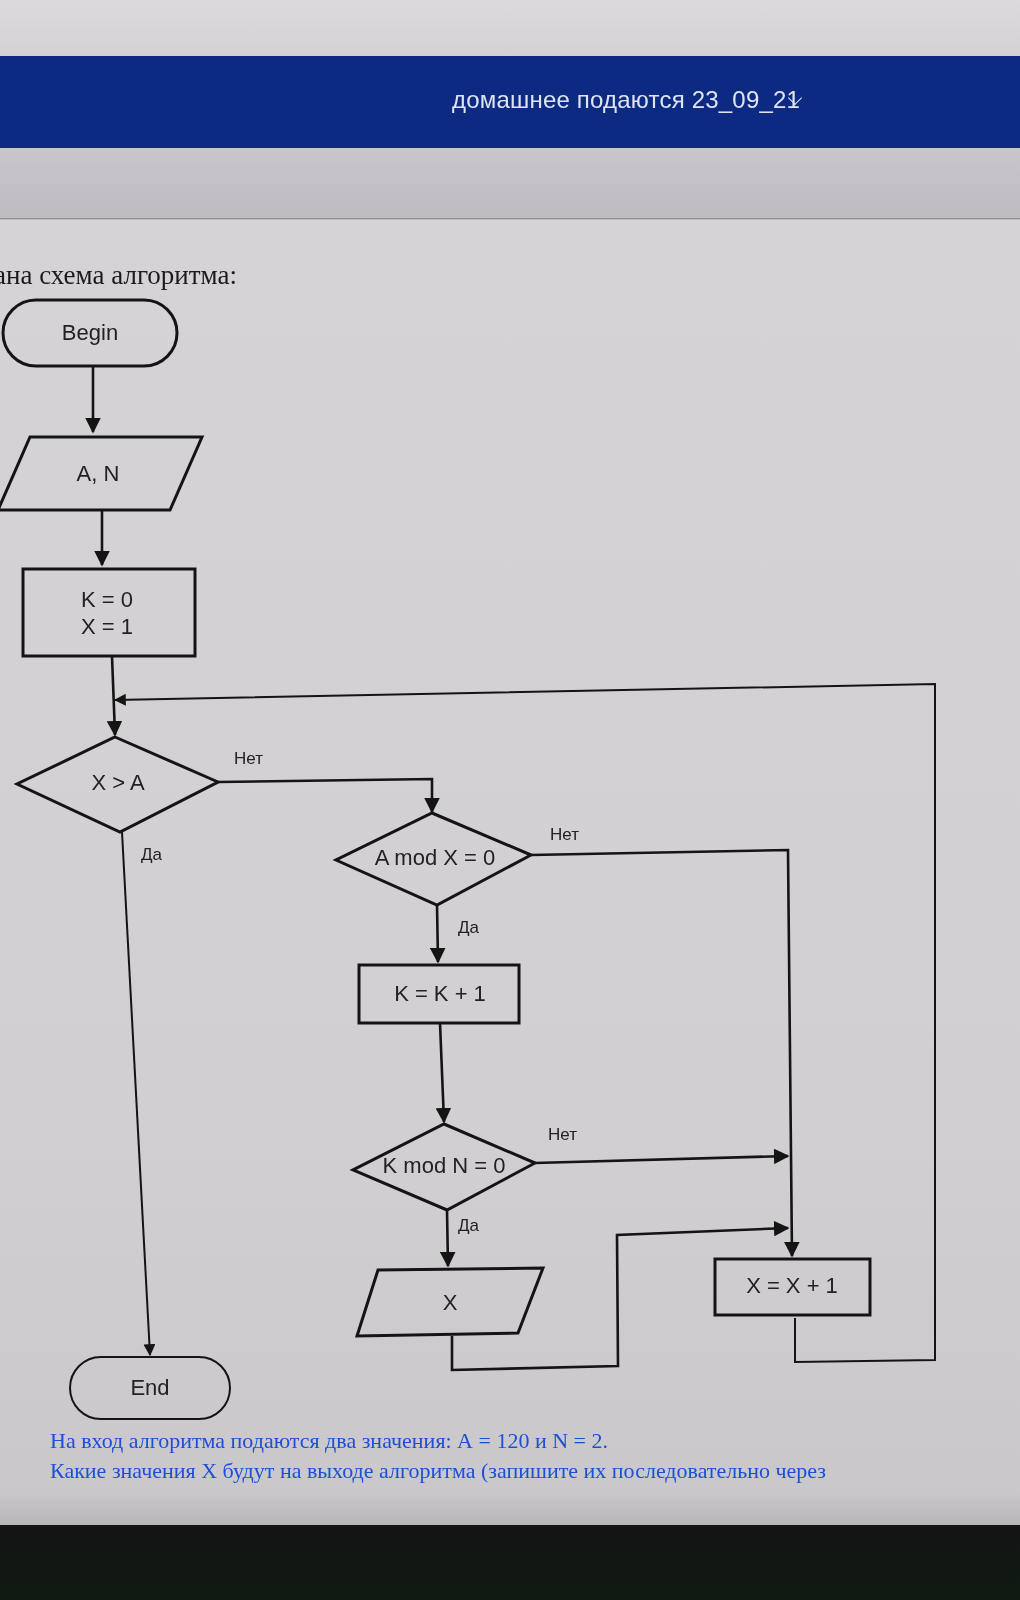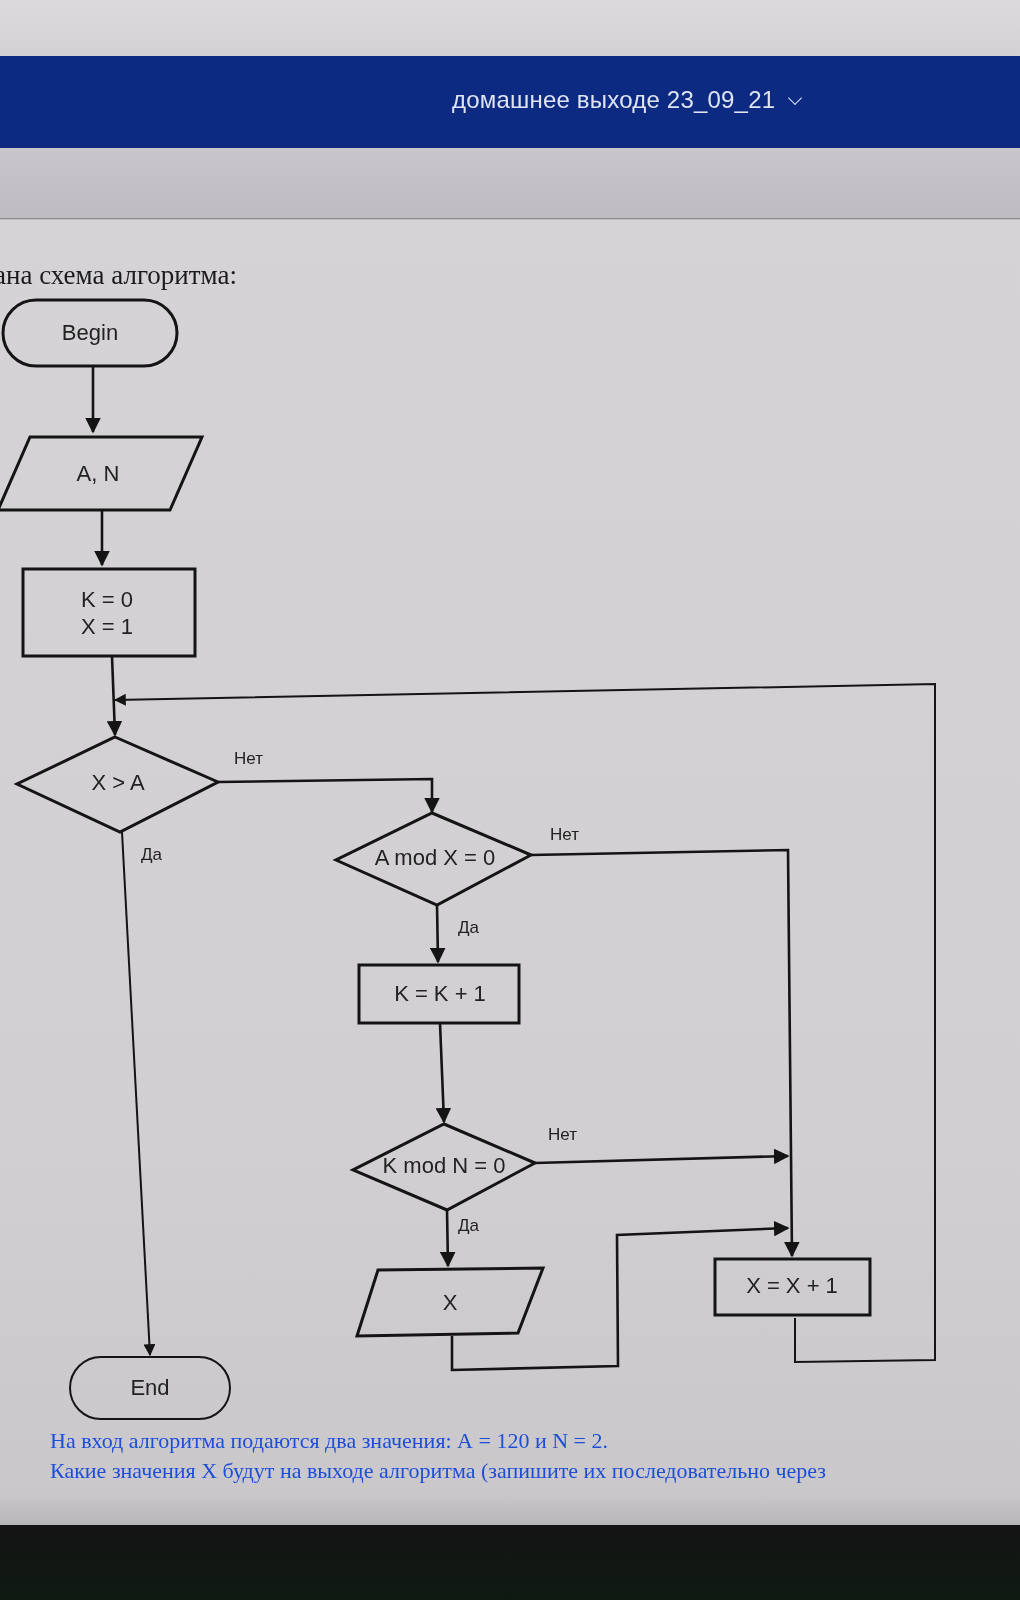--- a/index.html
+++ b/index.html
@@ -39,21 +39,21 @@
     background: linear-gradient(#141414, #0f1a12); }
   .bezel-edge { position: absolute; left: 0; top: 1495px; width: 1020px; height: 32px;
     background: linear-gradient(#c9c6ca, #b8b5b9); }
 </style>
 </head>
 <body>
 
 <div class="top-strip"></div>
 <div class="titlebar">
 </div>
-<div class="doc-title">домашнее выходе 23_09_21</div>
+<div class="doc-title">домашнее подаются 23_09_21</div>
 <div class="chev"></div>
 <div class="toolbar-area"></div>
 <div class="toolbar-line"></div>
 <div class="page"></div>
 
 <div class="intro">ана схема алгоритма:</div>
 
 <svg class="flow" width="1020" height="1600">
   <defs>
     <marker id="ah" viewBox="0 0 10 10" refX="9" refY="5" markerWidth="6" markerHeight="6" orient="auto">

